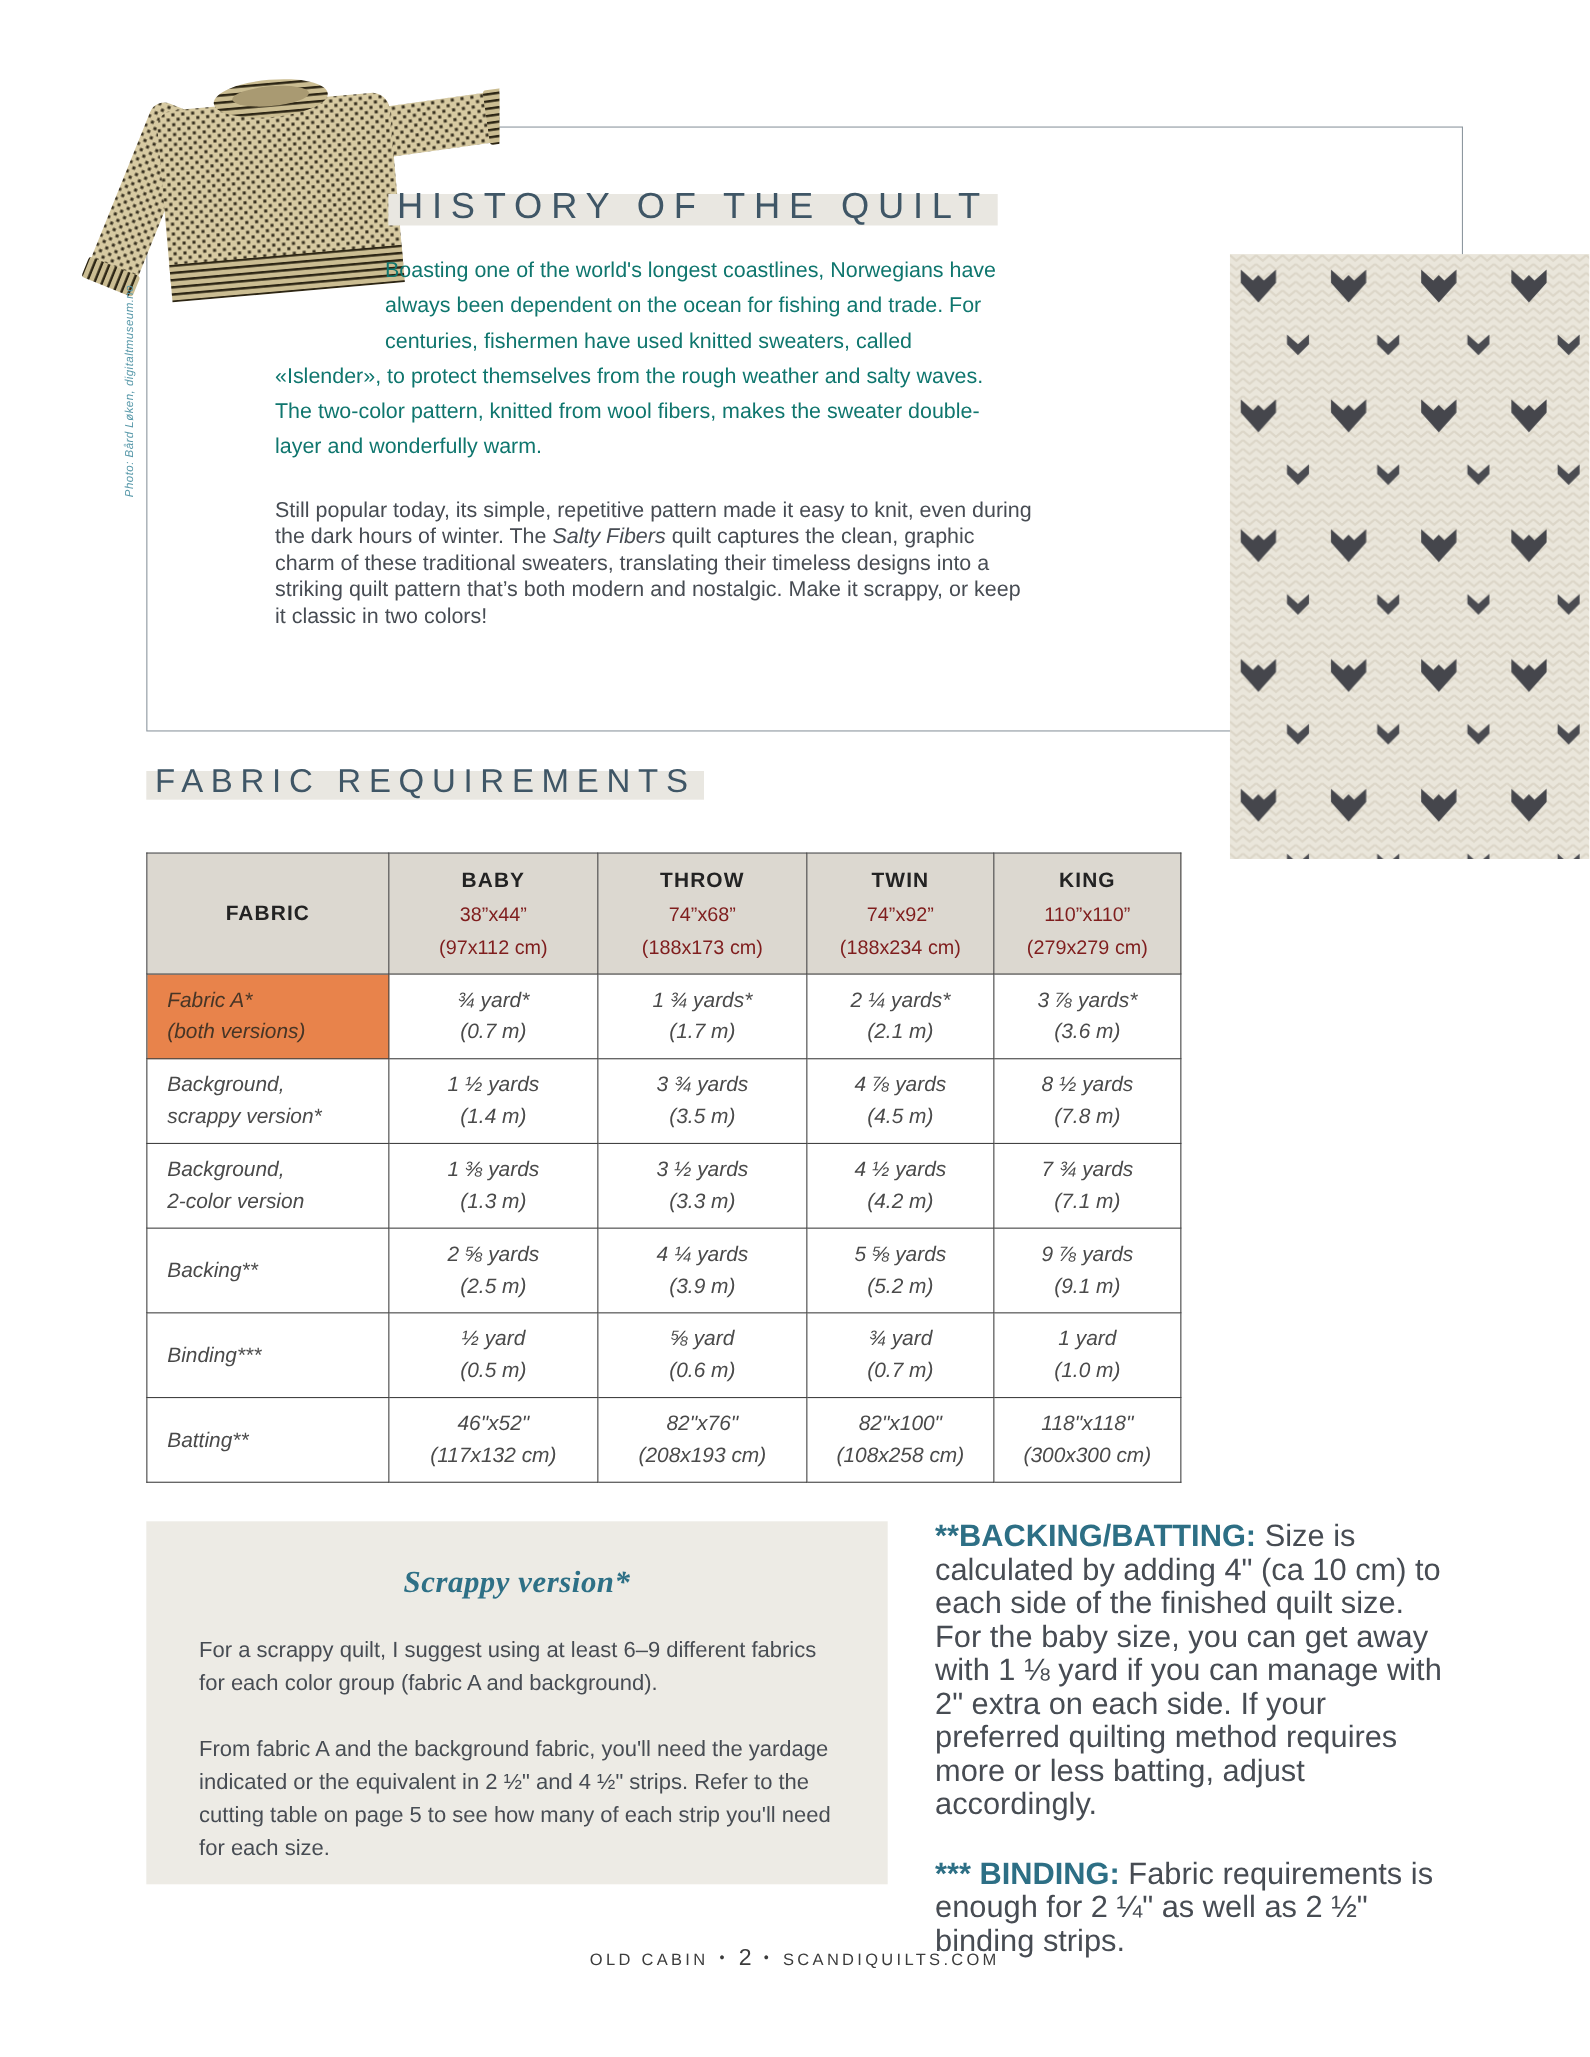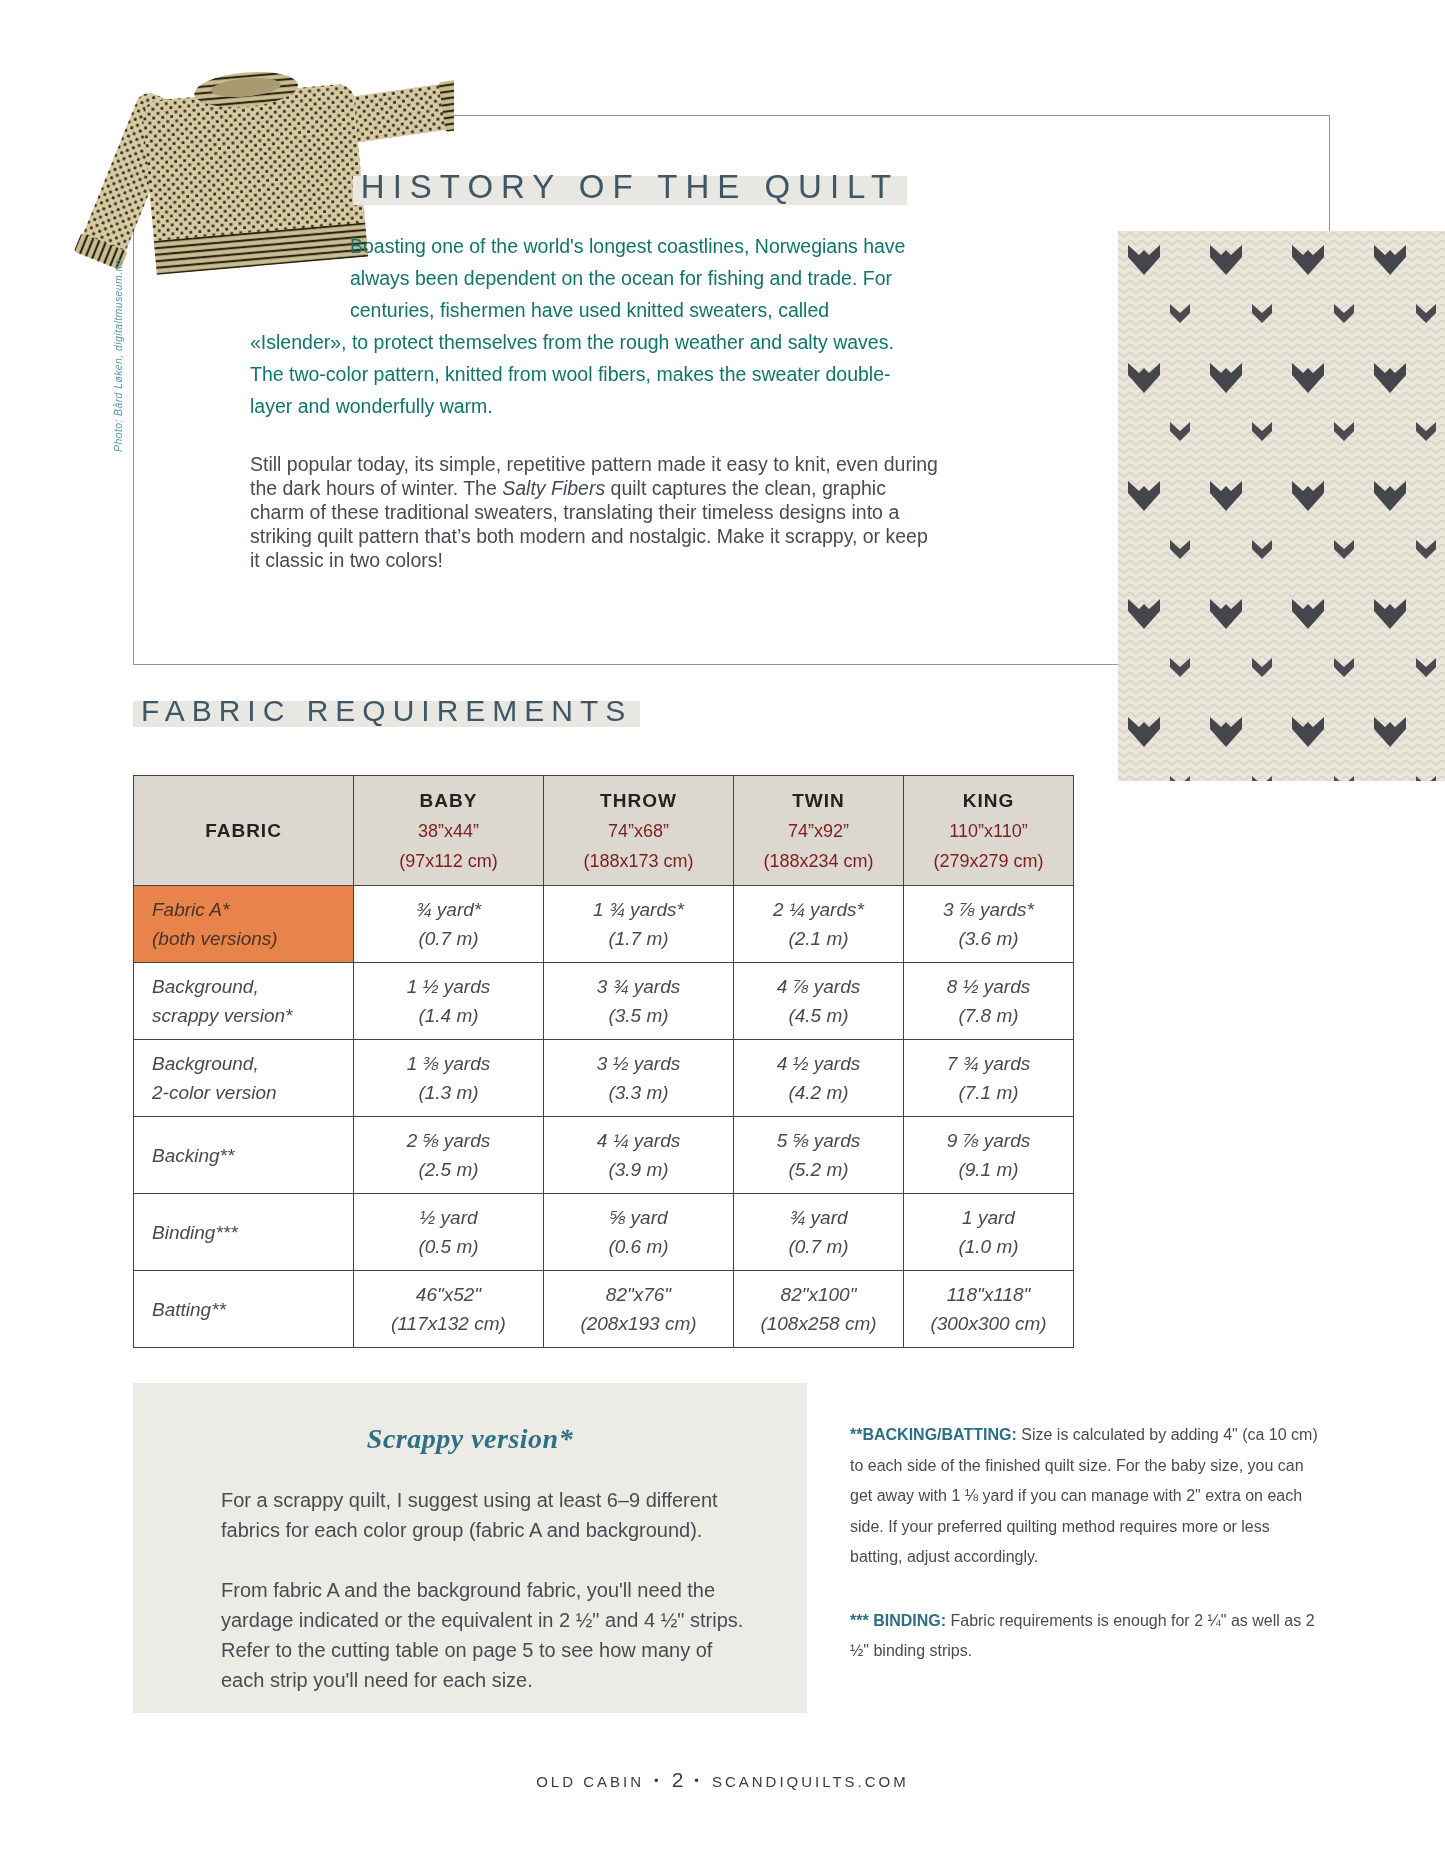--- a/index.html
+++ b/index.html
@@ -77,29 +77,29 @@
     position:absolute; left:133px; top:1383px; width:674px; height:330px;
     background:#edebe5;
   }
   .scrappy-title {
     position:absolute; left:0; top:40px; width:100%; text-align:center;
     font-family:"Liberation Serif", serif; font-style:italic; font-weight:700;
     font-size:28px; color:#2e7086; letter-spacing:0.5px;
   }
   .scrappy-box p {
     position:absolute; left:48px; right:48px;
-    font-size:20px; line-height:30px; color:#474c53;margin-left:40px;
+    font-size:20px; line-height:30px; color:#474c53;
   }
   .scrappy-p1 { top:102px; }
   .scrappy-p2 { top:192px; }
 
   
   .notes {
     position:absolute; left:850px; top:1381px; width:468px;
-    font-size:16px; line-height:30.5px; color:#474c53;margin-top:39px;
+    font-size:28px; line-height:30.5px; color:#474c53;
   }
   .note + .note { margin-top:33px; }
   .nlabel { color:#2d6f85; font-weight:700; }
 
   
   .footer {
     position:absolute; left:0; top:1768px; width:100%; text-align:center;
     font-size:15px; letter-spacing:3px; color:#3c3c3c;
   }
   .footer .pagenum { font-size:21px; letter-spacing:1px; }

